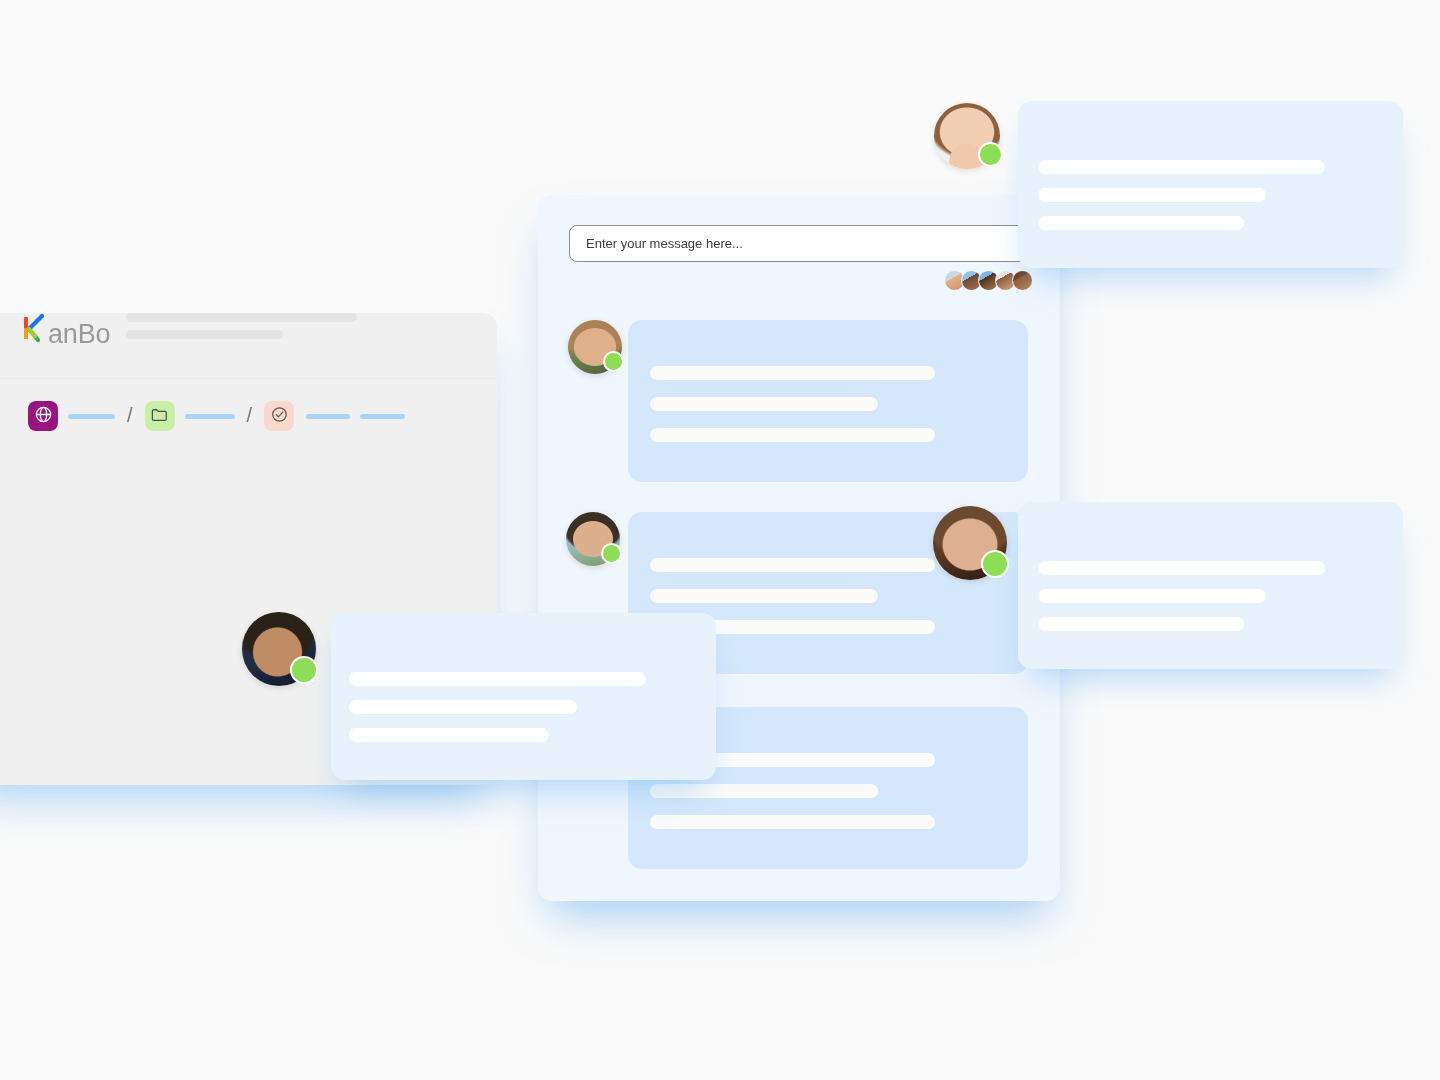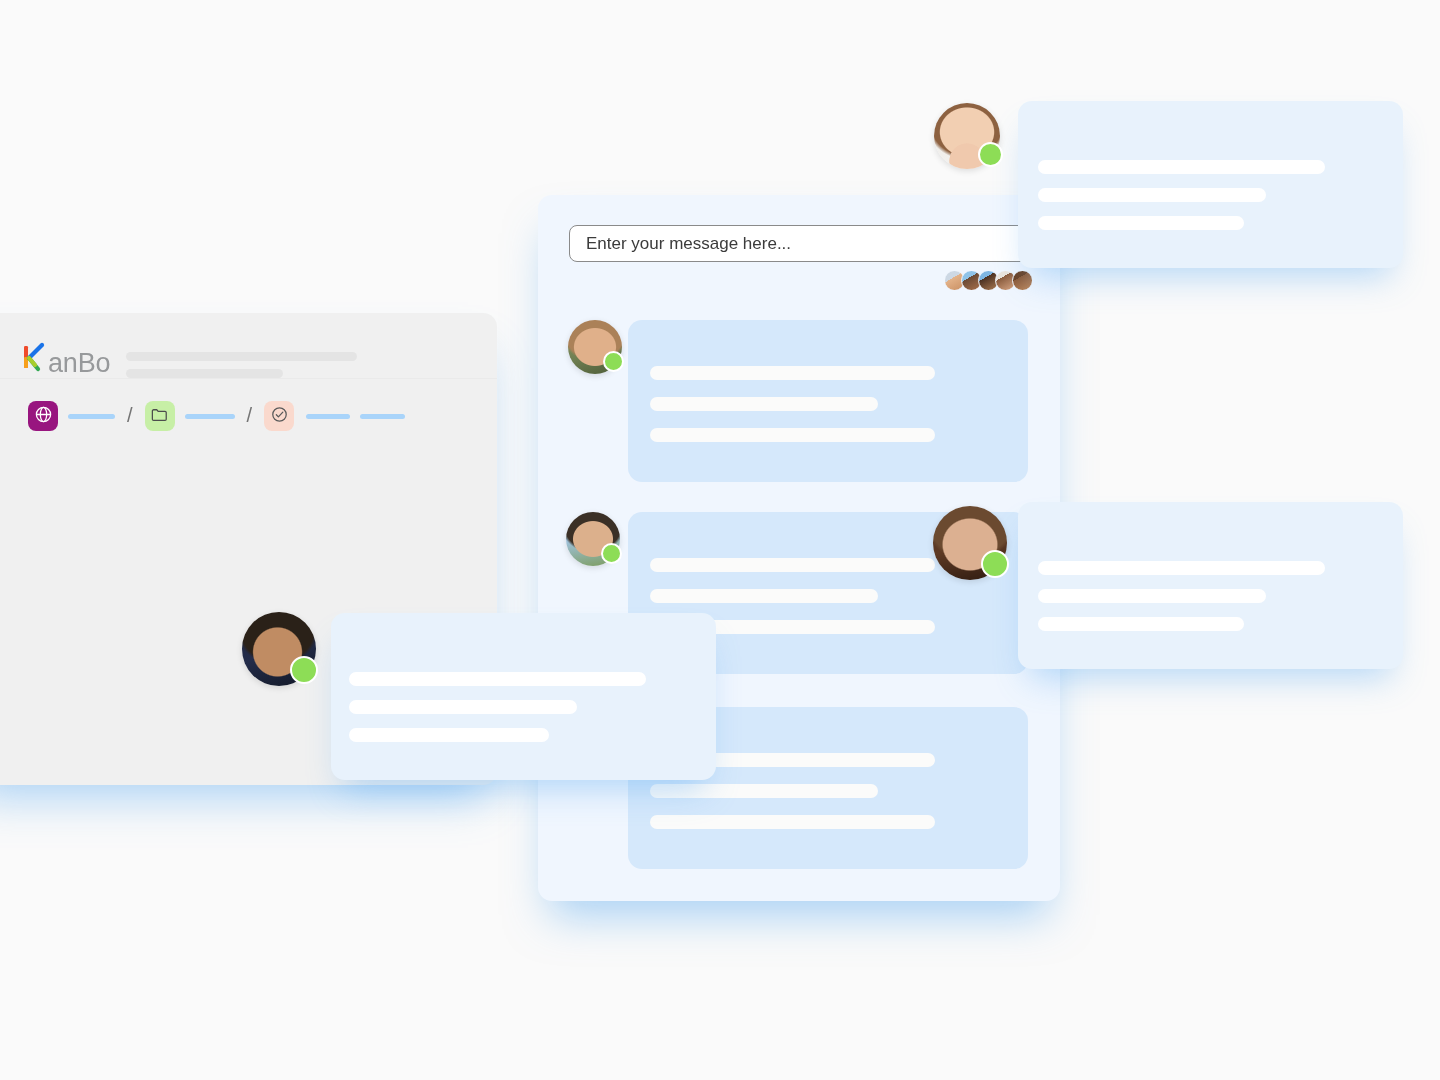--- a/index.html
+++ b/index.html
@@ -13,21 +13,21 @@
 
   
   .kanbo-panel{
     position:absolute;left:-40px;top:313px;width:537px;height:472px;
     background:#f0f0f0;border-radius:14px;
     box-shadow:0 26px 42px -14px rgba(86,168,240,.48);
     overflow:hidden;
   }
   .kanbo-header{
     position:absolute;left:40px;top:0;right:0;height:65px;
-    display:flex;align-items:flex-end;
+    display:flex;align-items:flex-start;
   }
   .kanbo-logo{
     display:flex;align-items:baseline;margin-left:24px;margin-right:16px;
     font-size:27px;letter-spacing:-.4px;font-weight:400;
   }
   .logo-k{position:relative;width:24px;height:30px;display:inline-block;}
   .logo-k svg{position:absolute;left:0;top:0;}
   .logo-rest{color:#97999b;font-size:27px;line-height:30px;letter-spacing:-.2px;}
   .hdr-bars{display:flex;flex-direction:column;gap:8px;flex:1;margin-right:140px;}
   .hdr-bar{height:9px;border-radius:5px;background:#e4e4e4;}
@@ -90,21 +90,21 @@
   
   .chat-panel{
     position:absolute;left:538px;top:195px;width:522px;height:706px;
     background:#f0f6fe;border-radius:14px;
     box-shadow:0 26px 44px -12px rgba(86,168,240,.50);
   }
   .msg-input{
     position:absolute;left:31px;top:30px;width:560px;height:37px;
     background:#ffffff;border:1px solid #8a8a8a;border-radius:8px;
     display:flex;align-items:center;padding:0 16px;box-sizing:border-box;
-    font-size:17px;color:#3b3b3b;
+    font-size:13px;color:#3b3b3b;
   }
   .avatar-stack{
     position:absolute;right:27px;top:75px;display:flex;
   }
   .avatar-stack .mini{
     width:19px;height:19px;border-radius:50%;
     border:1.5px solid #f0f6fe;margin-left:-4px;overflow:hidden;
     background-size:cover;background-position:center top;
   }
   .avatar-stack .mini:first-child{margin-left:0;}

